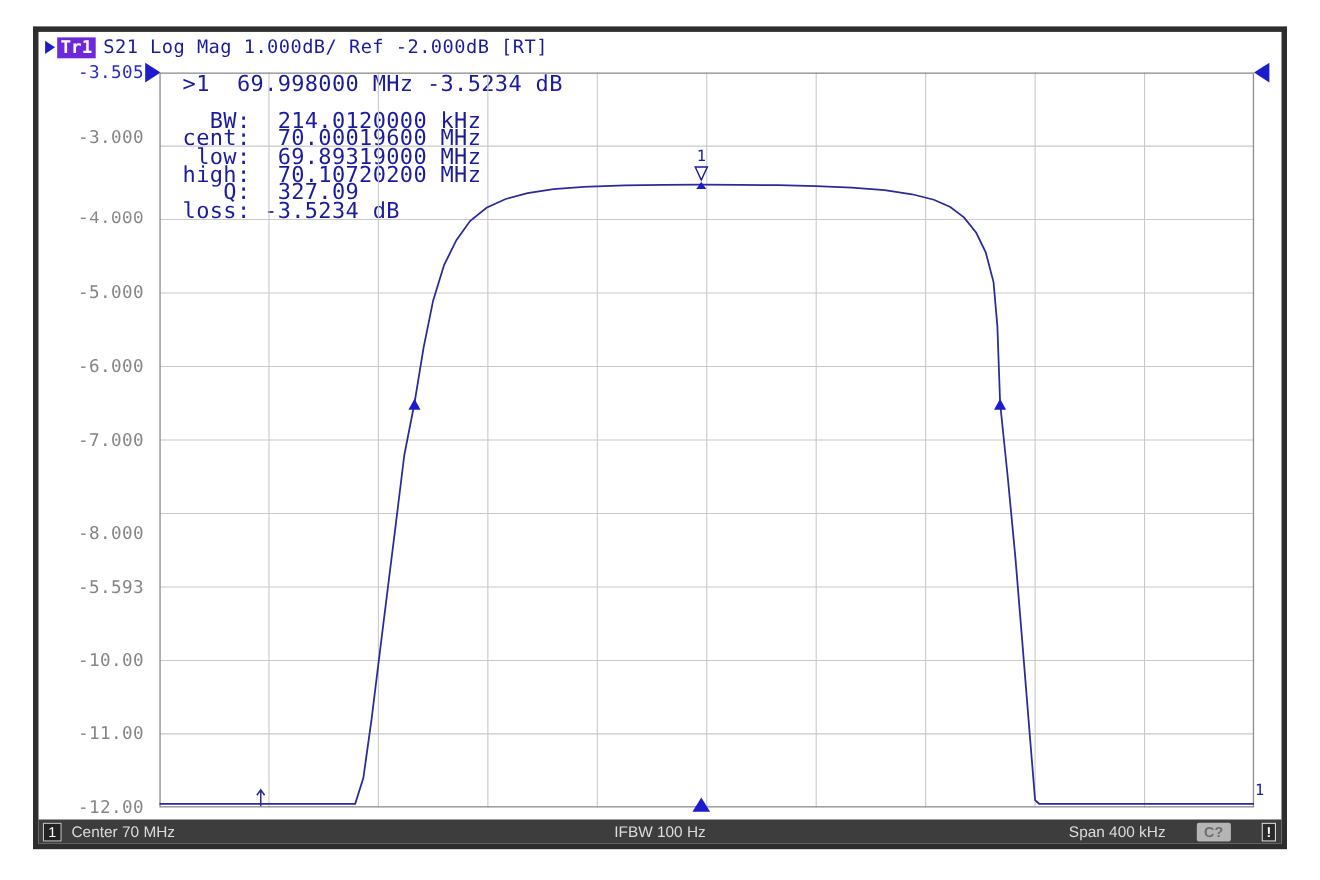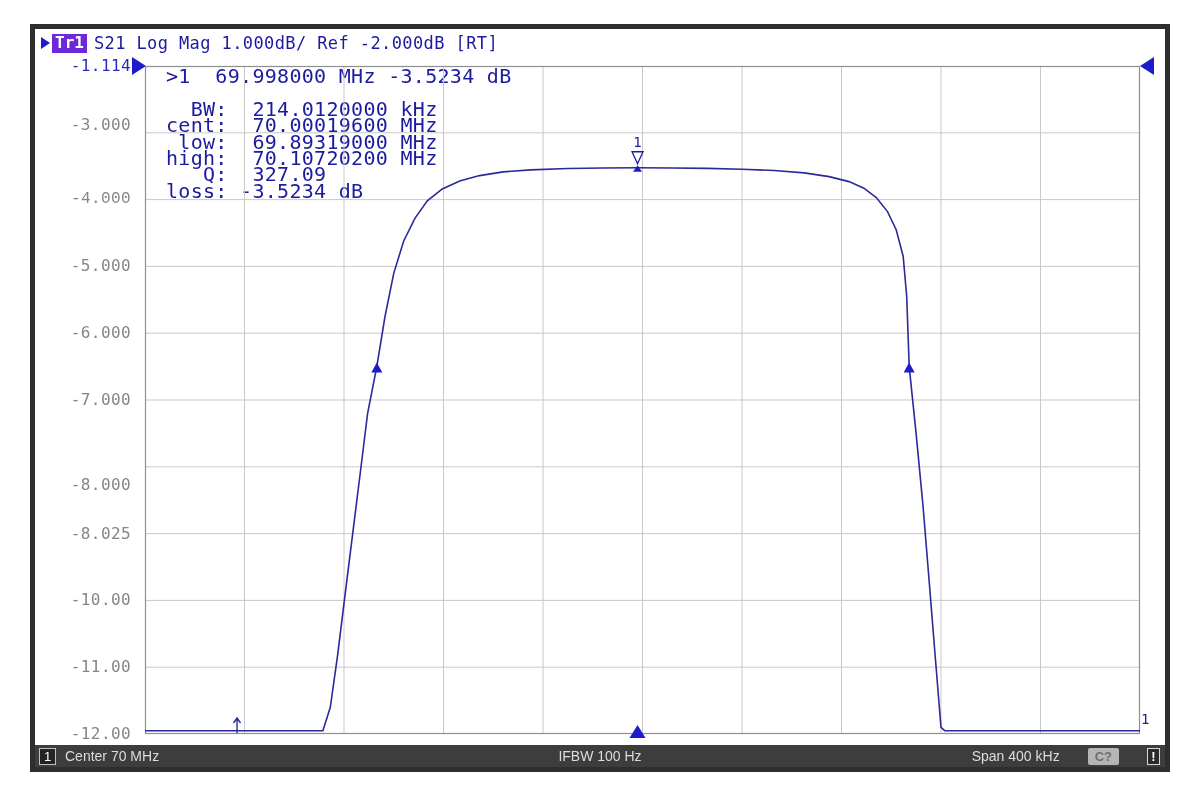--- a/index.html
+++ b/index.html
@@ -67,28 +67,28 @@
 
 <div class="screen">
 
   <div class="titlebar">
     <div class="tri-right-sm"></div>
     <span class="trace-badge">Tr1</span>
     <span class="title-text">S21 Log Mag 1.000dB/ Ref -2.000dB [RT]</span>
   </div>
 
   <div id="ylabels">
-      <div class="ylabel ref" style="top: 27px;">-1.114</div>
+      <div class="ylabel ref" style="top: 27px;">-3.505</div>
       <div class="ylabel" style="top: 86px;">-3.000</div>
       <div class="ylabel" style="top: 160.6px; font-family: Liberation Mono, monospace;">-4.000</div>
       <div class="ylabel" style="top: 227.4px;">-5.000</div>
       <div class="ylabel" style="top: 294.2px;">-6.000</div>
       <div class="ylabel" style="top: 361px;">-7.000</div>
       <div class="ylabel" style="top: 427.8px; margin-top: 18px;">-8.000</div>
-      <div class="ylabel" style="top: 494.6px;">-8.025</div>
+      <div class="ylabel" style="top: 494.6px;">-5.593</div>
       <div class="ylabel" style="top: 561.4px;">-10.00</div>
       <div class="ylabel" style="top: 628.2px;">-11.00</div>
       <div class="ylabel" style="top: 695px;">-12.00</div>
     </div>
 
   <div class="ref-tri-left"></div>
   <div class="ref-tri-right"></div>
 
   <div class="readout">&gt;1  69.998000 MHz -3.5234 dB
 

